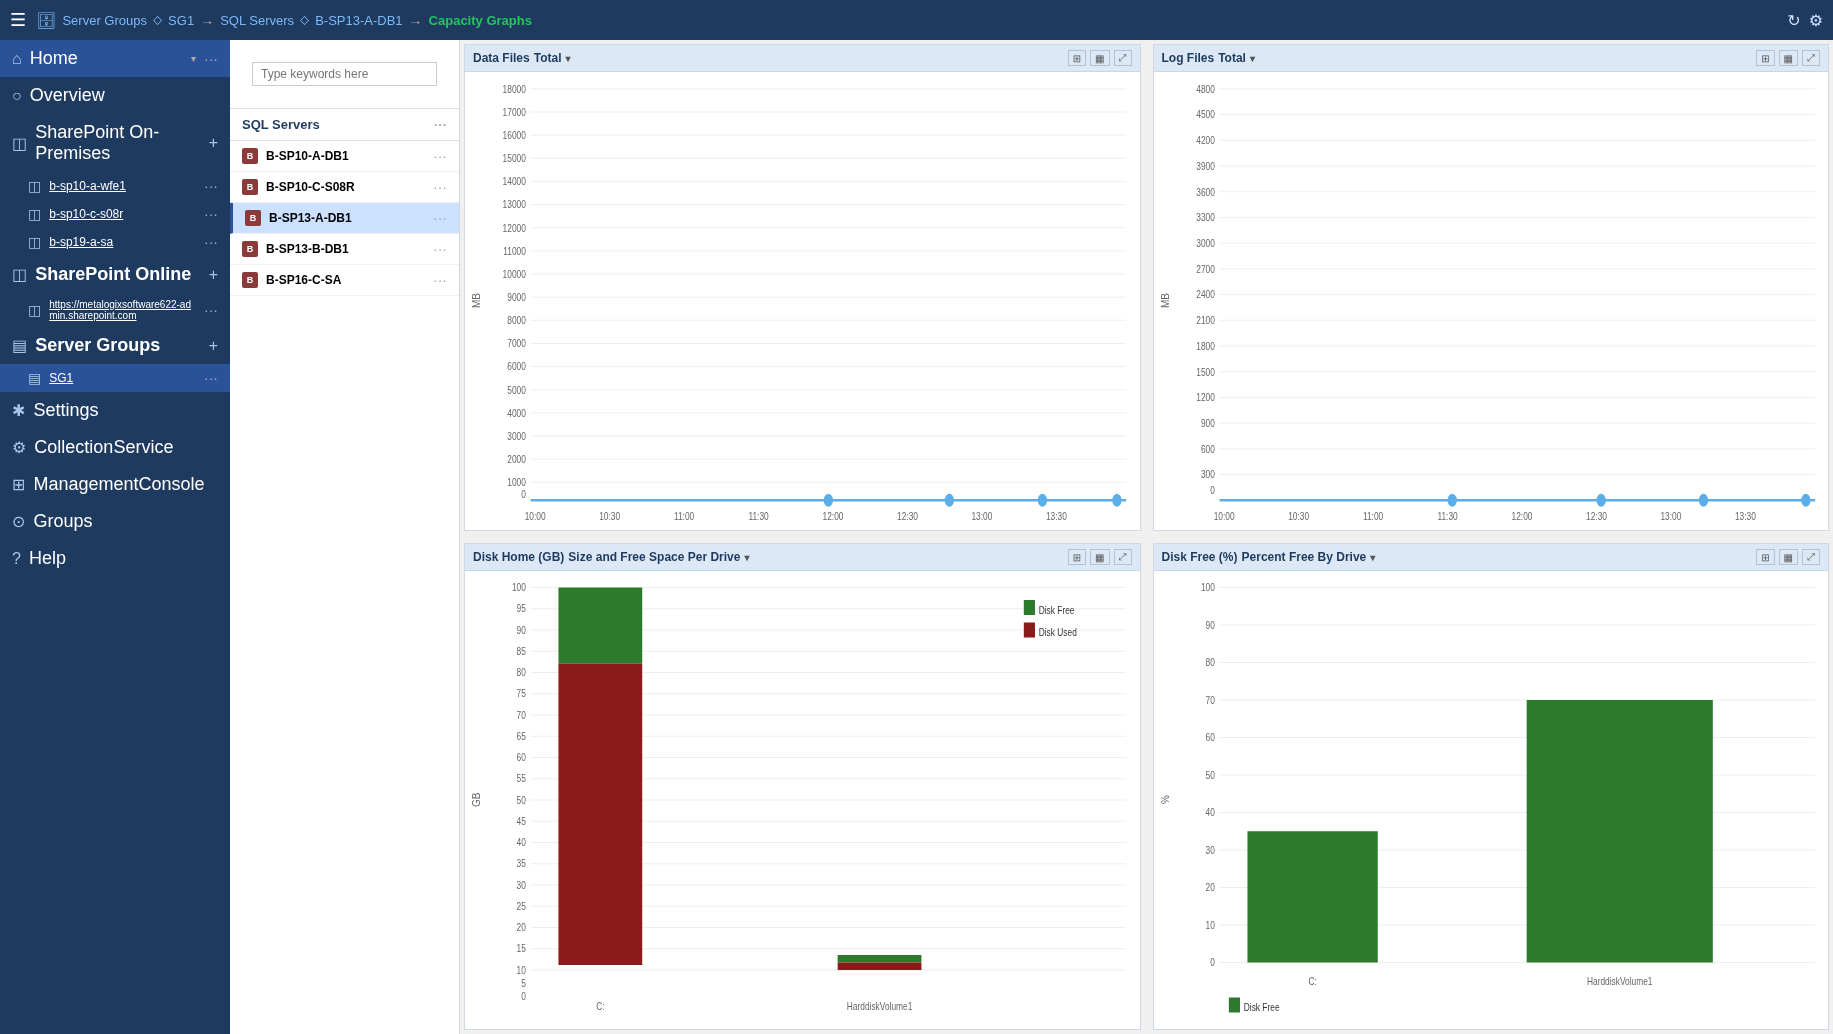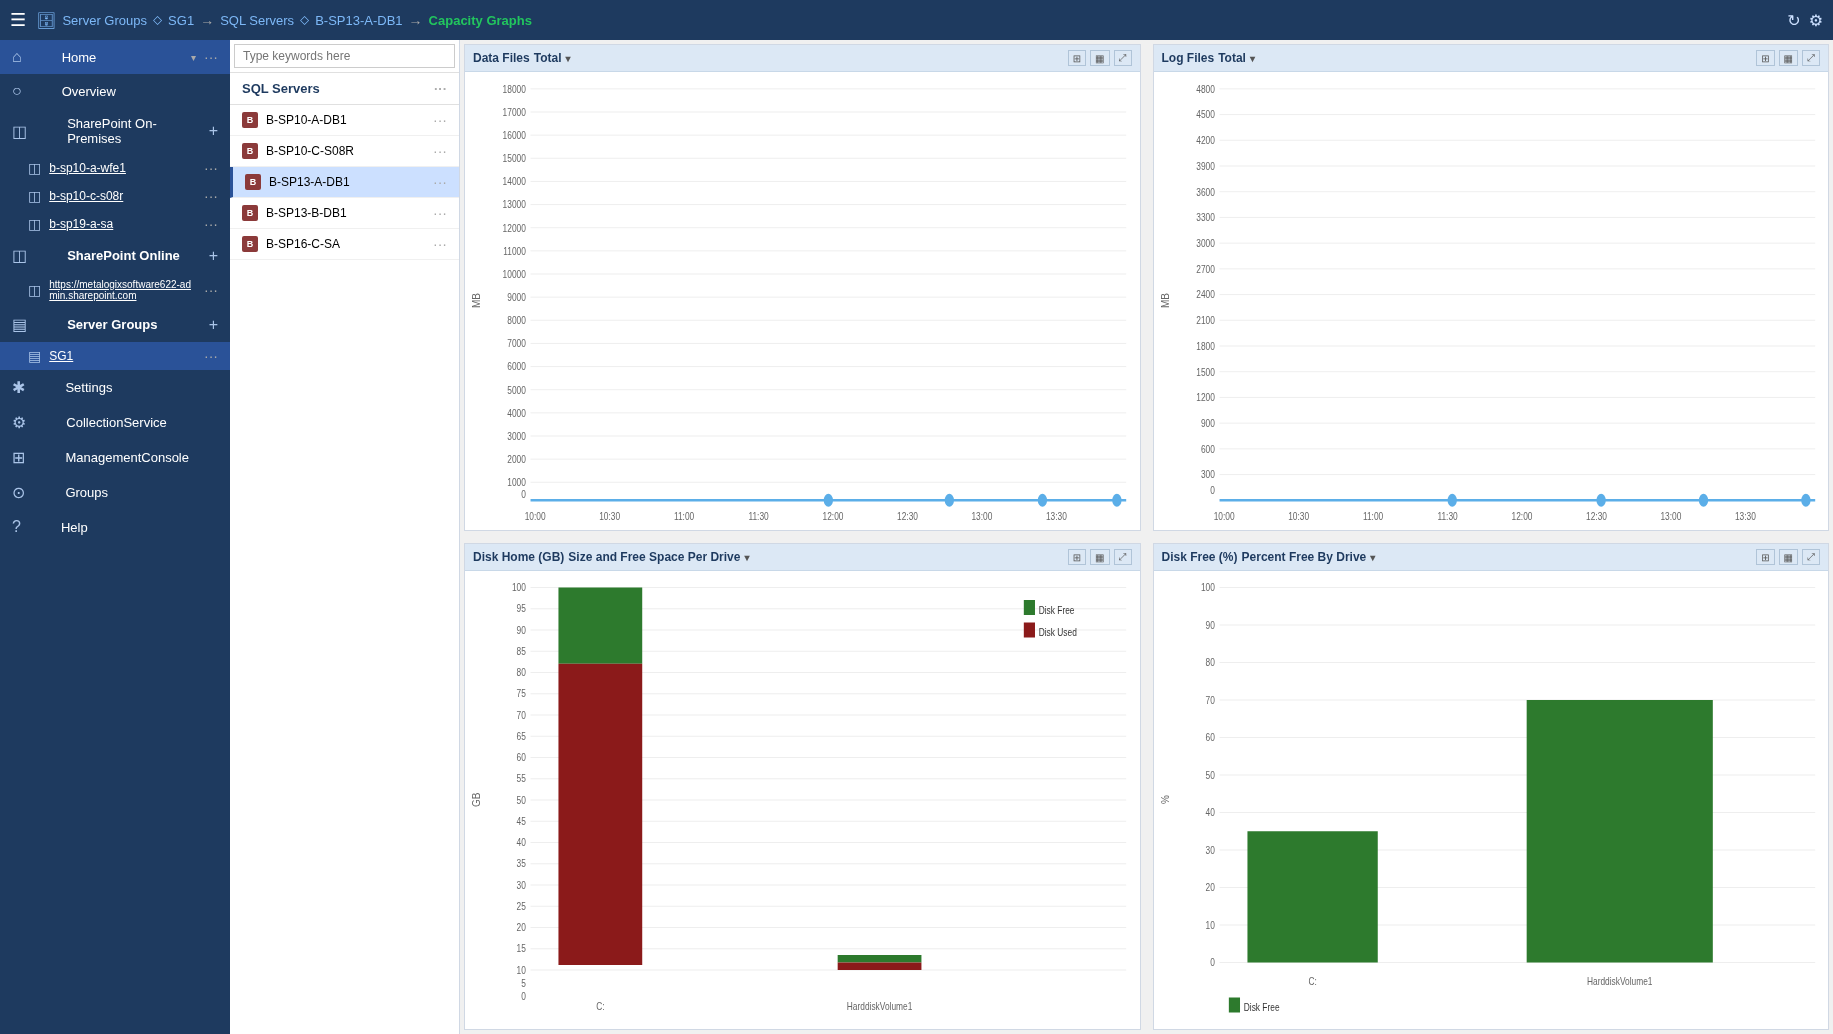--- a/index.html
+++ b/index.html
@@ -18,40 +18,40 @@
     .main-layout { display: flex; flex: 1; overflow: hidden; }
 
     
     .sidebar { width: 230px; background: #1e3a5f; color: white; display: flex; flex-direction: column; overflow-y: auto; flex-shrink: 0; }
     .sidebar::-webkit-scrollbar { width: 4px; }
     .sidebar::-webkit-scrollbar-thumb { background: #3a5a8f; }
 
     .sidebar-item { display: flex; align-items: center; padding: 8px 12px; cursor: pointer; gap: 8px; }
     .sidebar-item.active { background: #2a5298; }
     .sidebar-item .item-icon { font-size: 16px; color: #aac4e8; flex-shrink: 0; }
-    .sidebar-item .item-label { flex: 1; font-size: 13px; margin-left: 32px; }
+    .sidebar-item .item-label { flex: 1; font-size: 18px; }
     .sidebar-item .item-expand { font-size: 10px; color: #aaa; }
     .sidebar-item .item-dots { color: #aaa; font-size: 14px; margin-left: auto; }
 
     .sidebar-sub-item { display: flex; align-items: center; padding: 6px 12px 6px 28px; cursor: pointer; gap: 8px; }
     .sidebar-sub-item.active { background: #2a5298; }
     .sidebar-sub-item .item-icon { font-size: 14px; color: #aac4e8; flex-shrink: 0; }
     .sidebar-sub-item .item-label { flex: 1; font-size: 12px; text-decoration: underline; }
     .sidebar-sub-item .item-dots { color: #aaa; font-size: 14px; margin-left: auto; }
 
     
     .sql-panel { width: 230px; background: white; border-right: 1px solid #d0d8e4; display: flex; flex-direction: column; flex-shrink: 0; }
-    .sql-panel-search { padding: 4px; border-bottom: 1px solid #e0e0e0; }
+    .sql-panel-search { padding: 22px; border-bottom: 1px solid #e0e0e0; }
     .sql-panel-search input { width: 100%; border: 1px solid #ccc; padding: 4px 8px; font-size: 12px; color: #999; }
     .sql-panel-header { padding: 8px 12px; font-weight: 600; font-size: 13px; color: #1e3a5f; border-bottom: 1px solid #e0e0e0; display: flex; justify-content: space-between; align-items: center; }
     .sql-panel-header .dots { color: #aaa; }
     .sql-server-item { display: flex; align-items: center; padding: 7px 12px; cursor: pointer; gap: 8px; border-bottom: 1px solid #f0f0f0; }
     .sql-server-item.active { background: #cce0ff; border-left: 3px solid #2a5298; }
     .sql-server-item .srv-icon { width: 16px; height: 16px; background: #c44; border-radius: 2px; flex-shrink: 0; display: flex; align-items: center; justify-content: center; font-size: 9px; color: white; font-weight: bold; }
-    .sql-server-item .srv-label { flex: 1; font-size: 12px; }
+    .sql-server-item .srv-label { flex: 1; font-size: 12px; font-weight: bold; }
     .sql-server-item .srv-dots { color: #aaa; font-size: 14px; }
 
     
     .charts-area { flex: 1; display: grid; grid-template-columns: 1fr 1fr; grid-template-rows: 1fr 1fr; gap: 12px; padding: 4px; overflow: hidden; }
 
     .chart-panel { background: white; border: 1px solid #d0d8e4; display: flex; flex-direction: column; overflow: hidden; }
     .chart-header { background: #dce8f5; padding: 5px 8px; display: flex; align-items: center; justify-content: space-between; border-bottom: 1px solid #c8d8e8; flex-shrink: 0; }
     .chart-title { font-size: 12px; font-weight: 600; color: #1e3a5f; display: flex; align-items: center; gap: 4px; }
     .chart-title .dropdown-arrow { font-size: 10px; color: #555; }
     .chart-header-actions { display: flex; gap: 4px; }

